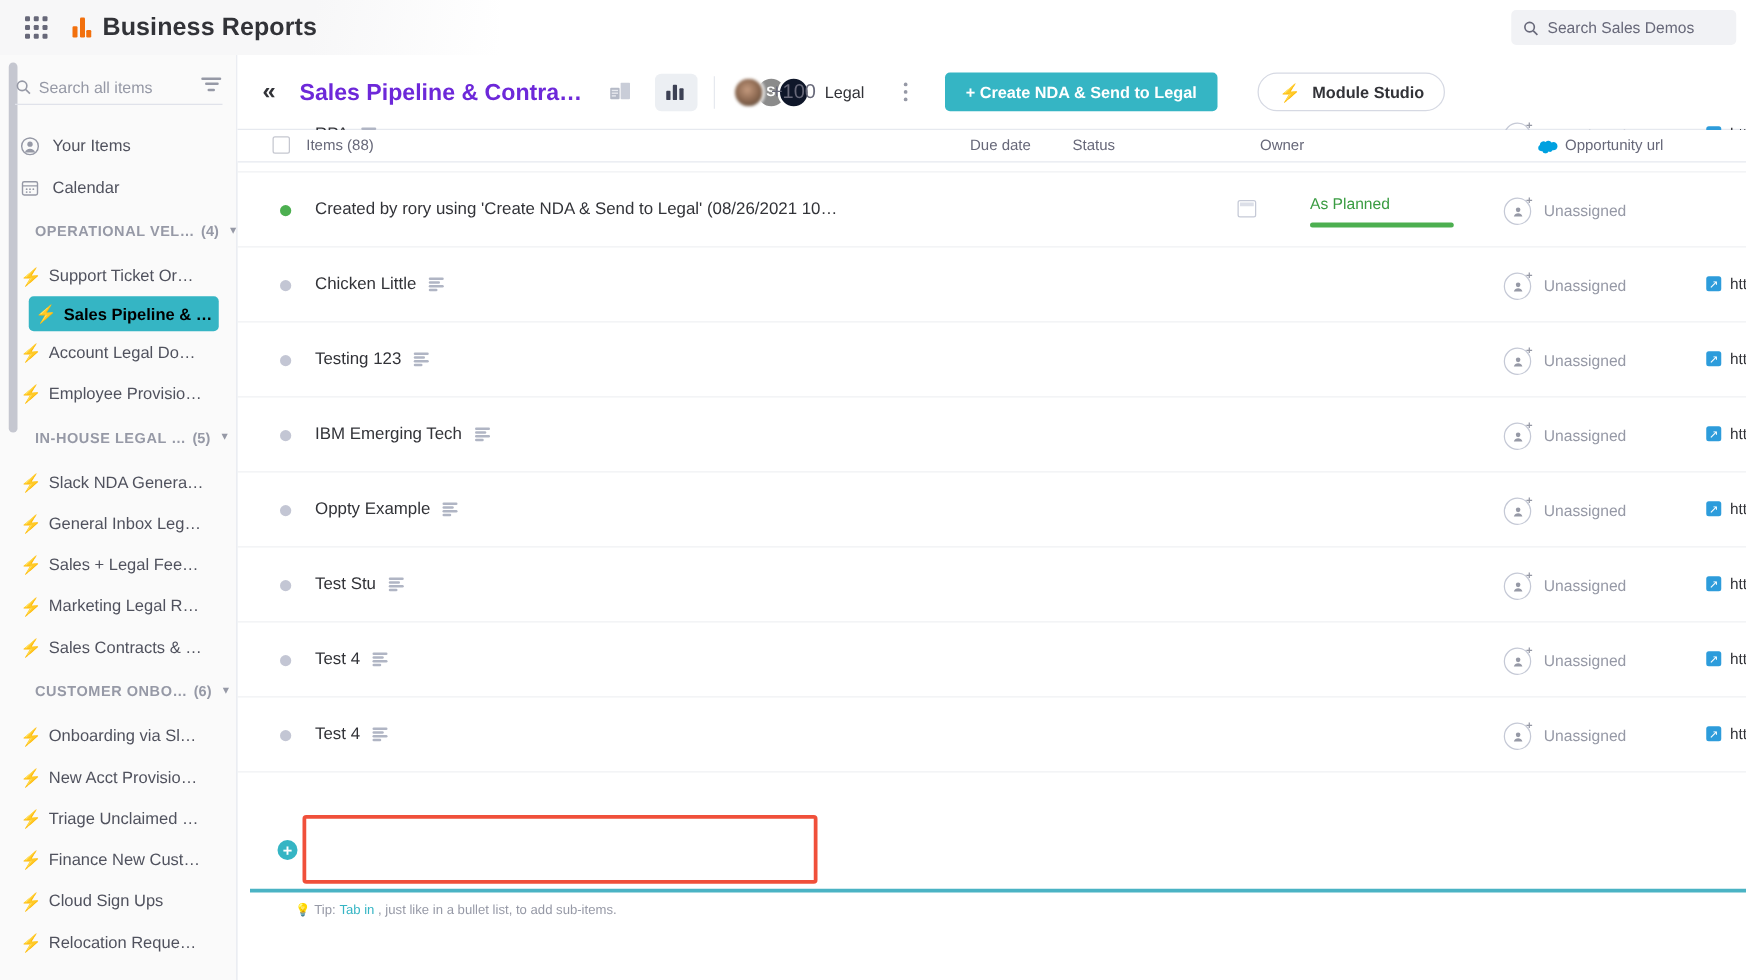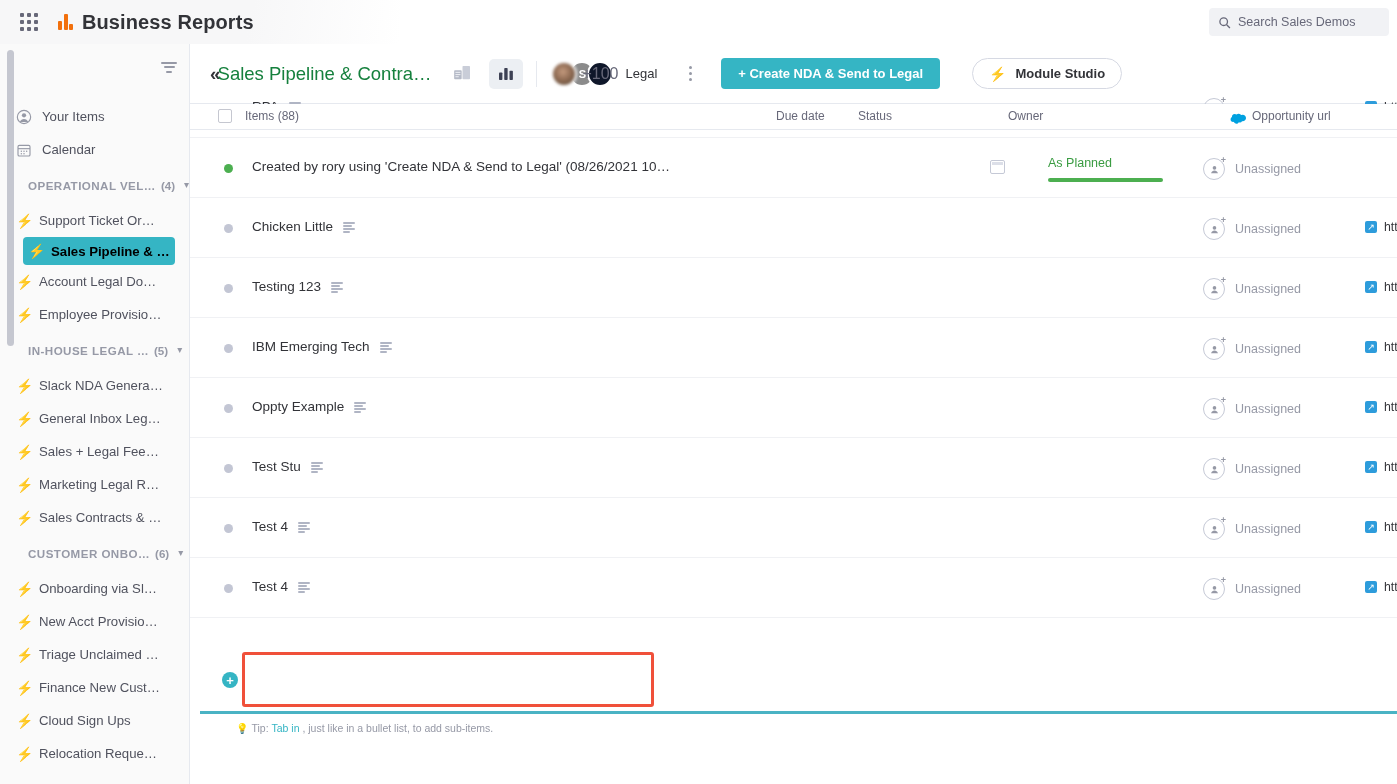--- a/index.html
+++ b/index.html
@@ -105,21 +105,21 @@
   .board-header {
     position: absolute; left: 190px; top: 44px; width: 1207px; height: 60px;
     background: #ffffff; border-bottom: 1px solid #e6e9ef;
     display: flex; align-items: center;
   }
   .collapse-btn {
     margin-left: 20px; font-size: 19px; color: #323338; cursor: pointer;
     letter-spacing: -3px; font-weight: bold;
   }
   .board-title {
-    font-size: 18.5px; font-weight: normal; color: #15803d;
+    margin-left: 22px; font-size: 18.5px; font-weight: bold; color: #6d28d9;
     white-space: nowrap;
   }
   .hdr-ico-btn {
     margin-left: 14px; width: 34px; height: 30px; border-radius: 5px;
     display: flex; align-items: center; justify-content: center; cursor: pointer;
   }
   .hdr-ico-btn.sel { background: #eceff3; margin-left: 10px; }
   .vdiv { width: 1px; height: 26px; background: #e6e9ef; margin-left: 13px; }
   .avatars { margin-left: 14px; display: flex; align-items: center; }
   .av {
@@ -289,20 +289,27 @@
     </svg>
     <span class="ph">Search Sales Demos</span>
   </div>
 </div>
 
 <div class="sidebar">
   <div class="side-scroll-track">
     <div class="side-scroll-thumb"></div>
   </div>
 
+  <div class="side-search">
+    <svg width="13" height="13" viewBox="0 0 24 24" fill="none" stroke="#9699a6" stroke-width="2.4">
+      <circle cx="10.5" cy="10.5" r="7"></circle>
+        <line x1="16" y1="16" x2="22" y2="22"></line>
+    </svg>
+    <span class="ph">Search all items</span>
+  </div>
   <div class="filter-icon">
       <i></i>
       <i></i>
       <i></i>
     </div>
 
   <div class="side-list" id="side-list">
       <div class="side-row">
         <svg width="16" height="16" viewBox="0 0 24 24" fill="none" stroke="#9699a6" stroke-width="1.7">
           <circle cx="12" cy="12" r="10"></circle>

